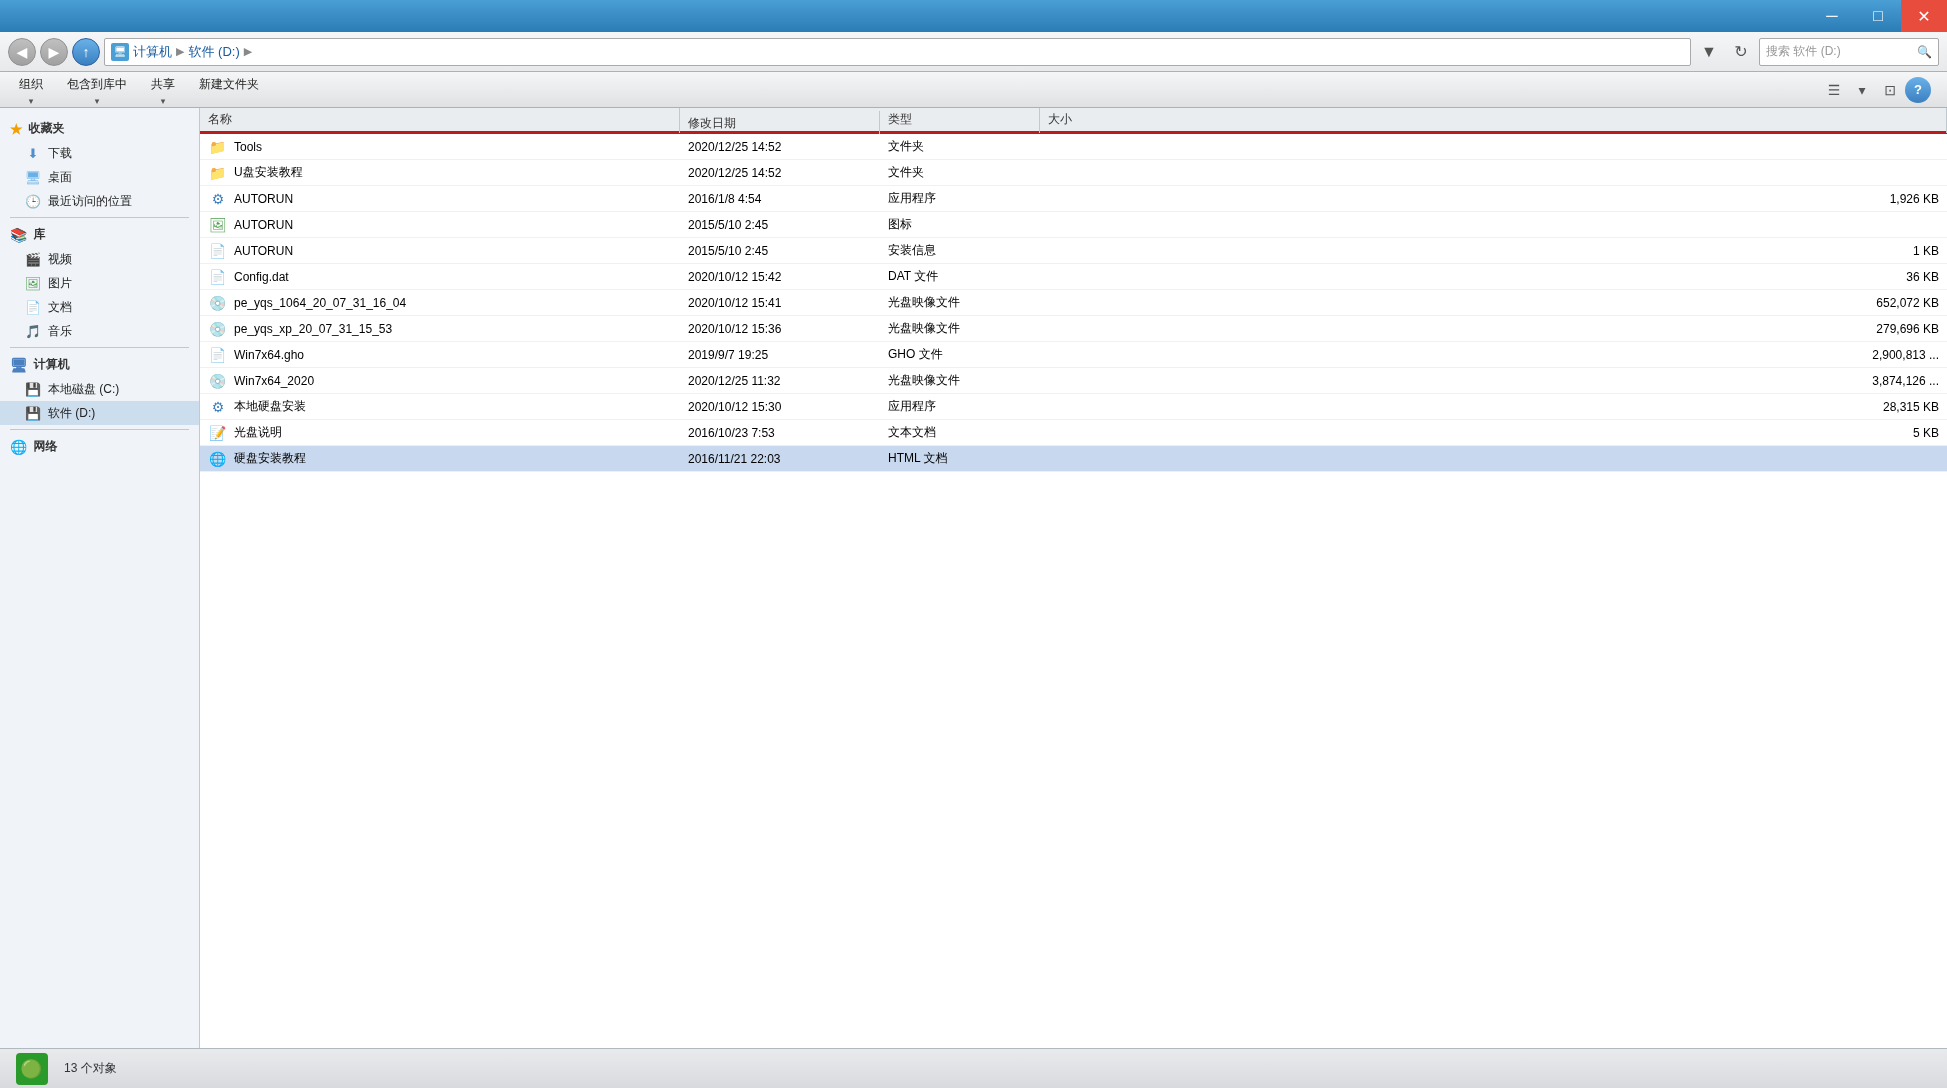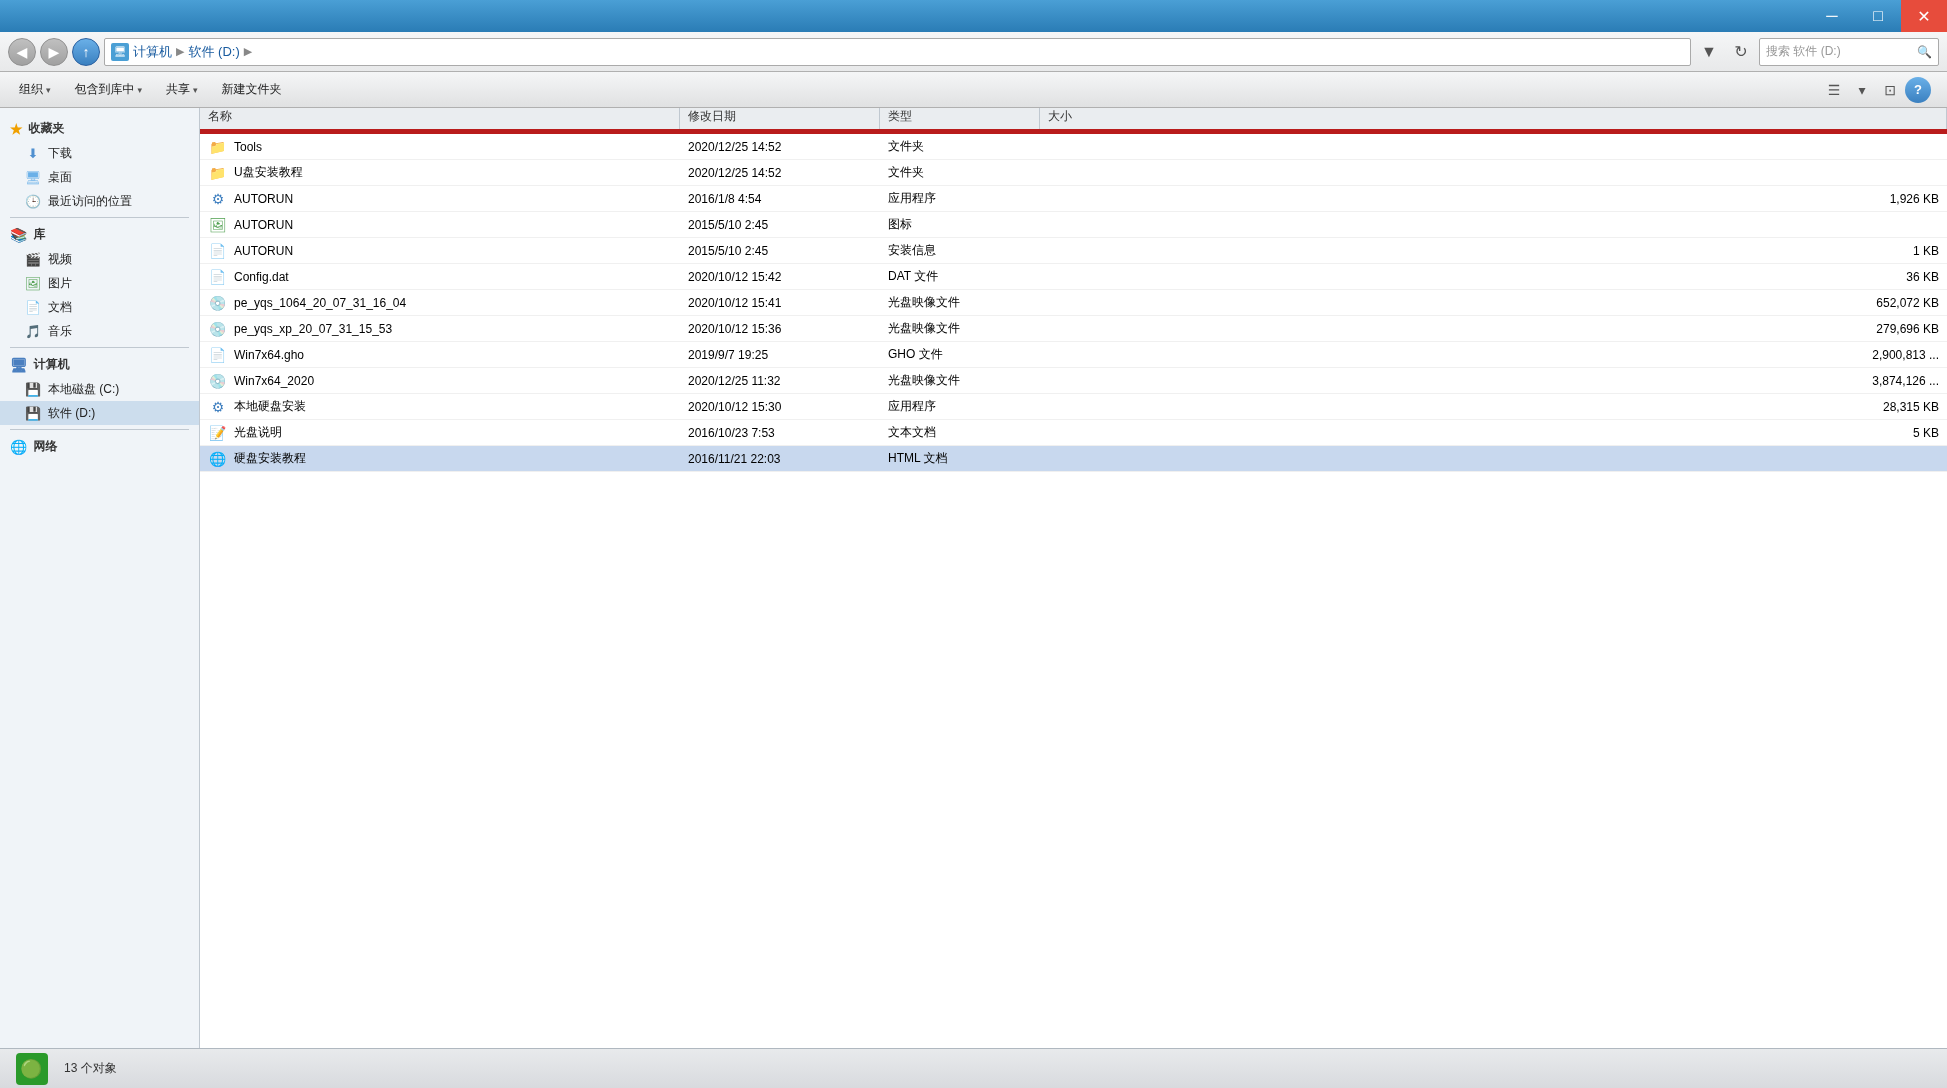--- a/index.html
+++ b/index.html
@@ -130,20 +130,21 @@
       background: transparent;
       border: 1px solid transparent;
       border-radius: 2px;
       cursor: pointer;
       font-size: 12px;
       font-family: inherit;
       display: flex;
       align-items: center;
       gap: 3px;
       color: #222;
+      flex-direction: column;
     }
     .toolbar-btn .arrow { font-size: 9px; color: #555; }
 
     
     .main-content {
       flex: 1;
       display: flex;
       overflow: hidden;
     }
 
@@ -203,23 +204,23 @@
 
     
     .file-list-area {
       flex: 1;
       display: flex;
       flex-direction: column;
       overflow: hidden;
     }
     .file-list-header {
       display: flex;
-      align-items: flex-end;
+      align-items: center;
       background: #eaedf0;
-      border-bottom: 5px solid #b91c1c;
+      border-bottom: 3px solid #b91c1c;
       height: 26px;
       font-size: 12px;
       color: #333;
       padding: 0;
     }
     .col-header {
       padding: 0 8px;
       height: 26px;
       display: flex;
       align-items: center;

